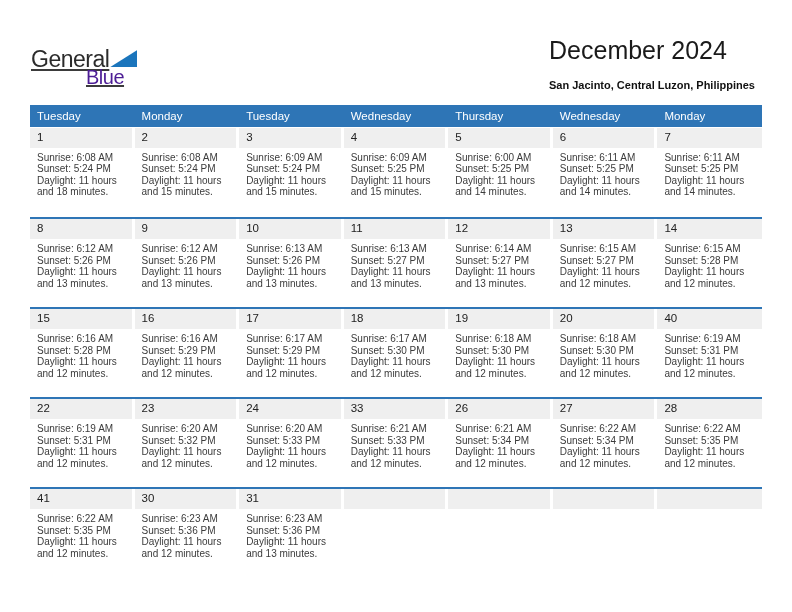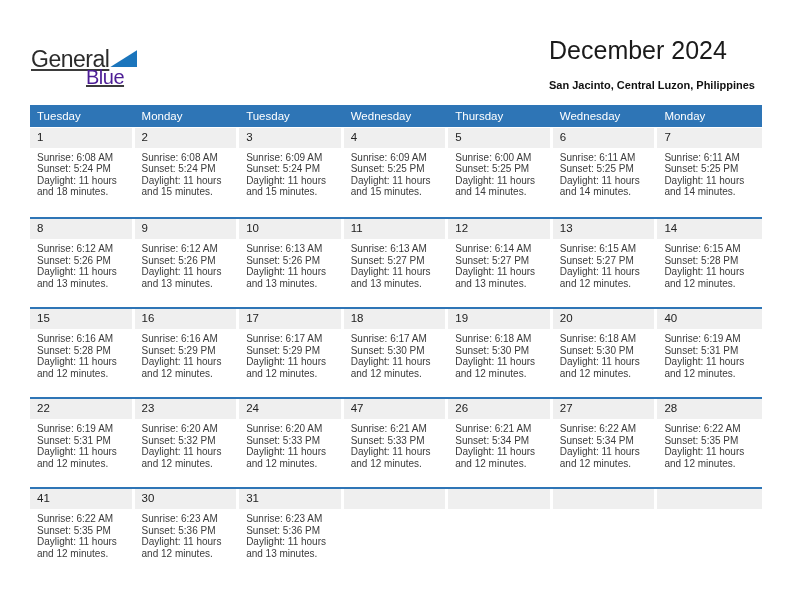--- a/index.html
+++ b/index.html
@@ -294,21 +294,21 @@
         <td>
           <div class="num-band">24</div>
           <div class="cell-lines">
             <div>Sunrise: 6:20 AM</div>
             <div>Sunset: 5:33 PM</div>
             <div>Daylight: 11 hours</div>
             <div>and 12 minutes.</div>
           </div>
         </td>
         <td>
-          <div class="num-band">47</div>
+          <div class="num-band">33</div>
           <div class="cell-lines">
             <div>Sunrise: 6:21 AM</div>
             <div>Sunset: 5:33 PM</div>
             <div>Daylight: 11 hours</div>
             <div>and 12 minutes.</div>
           </div>
         </td>
         <td>
           <div class="num-band">26</div>
           <div class="cell-lines">

